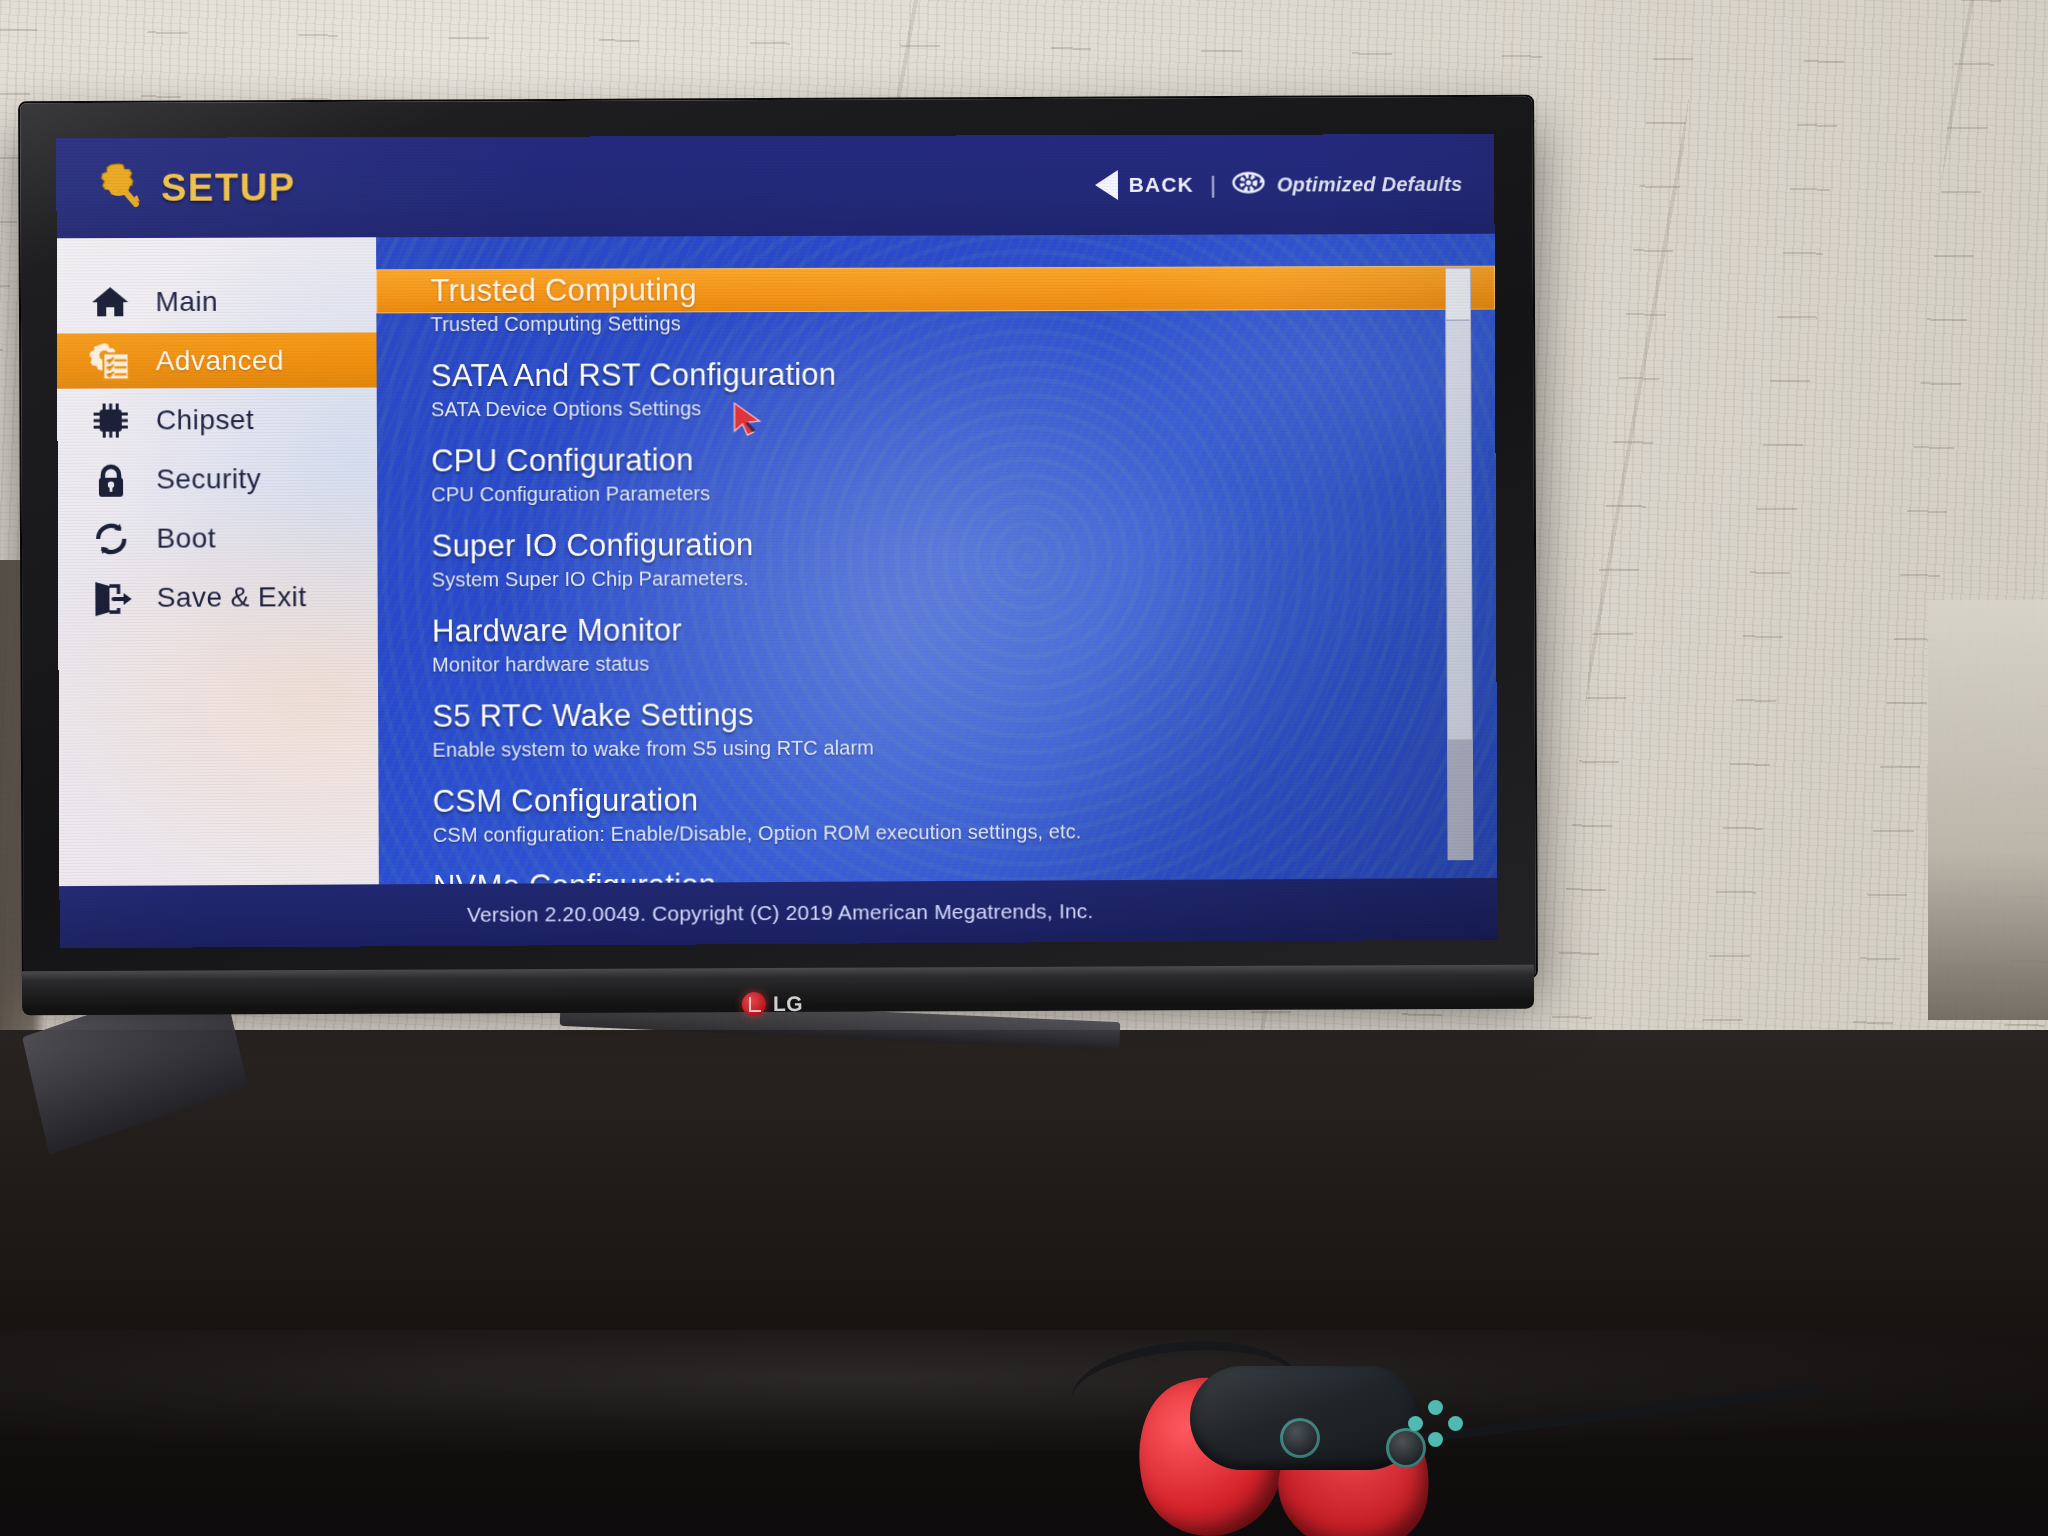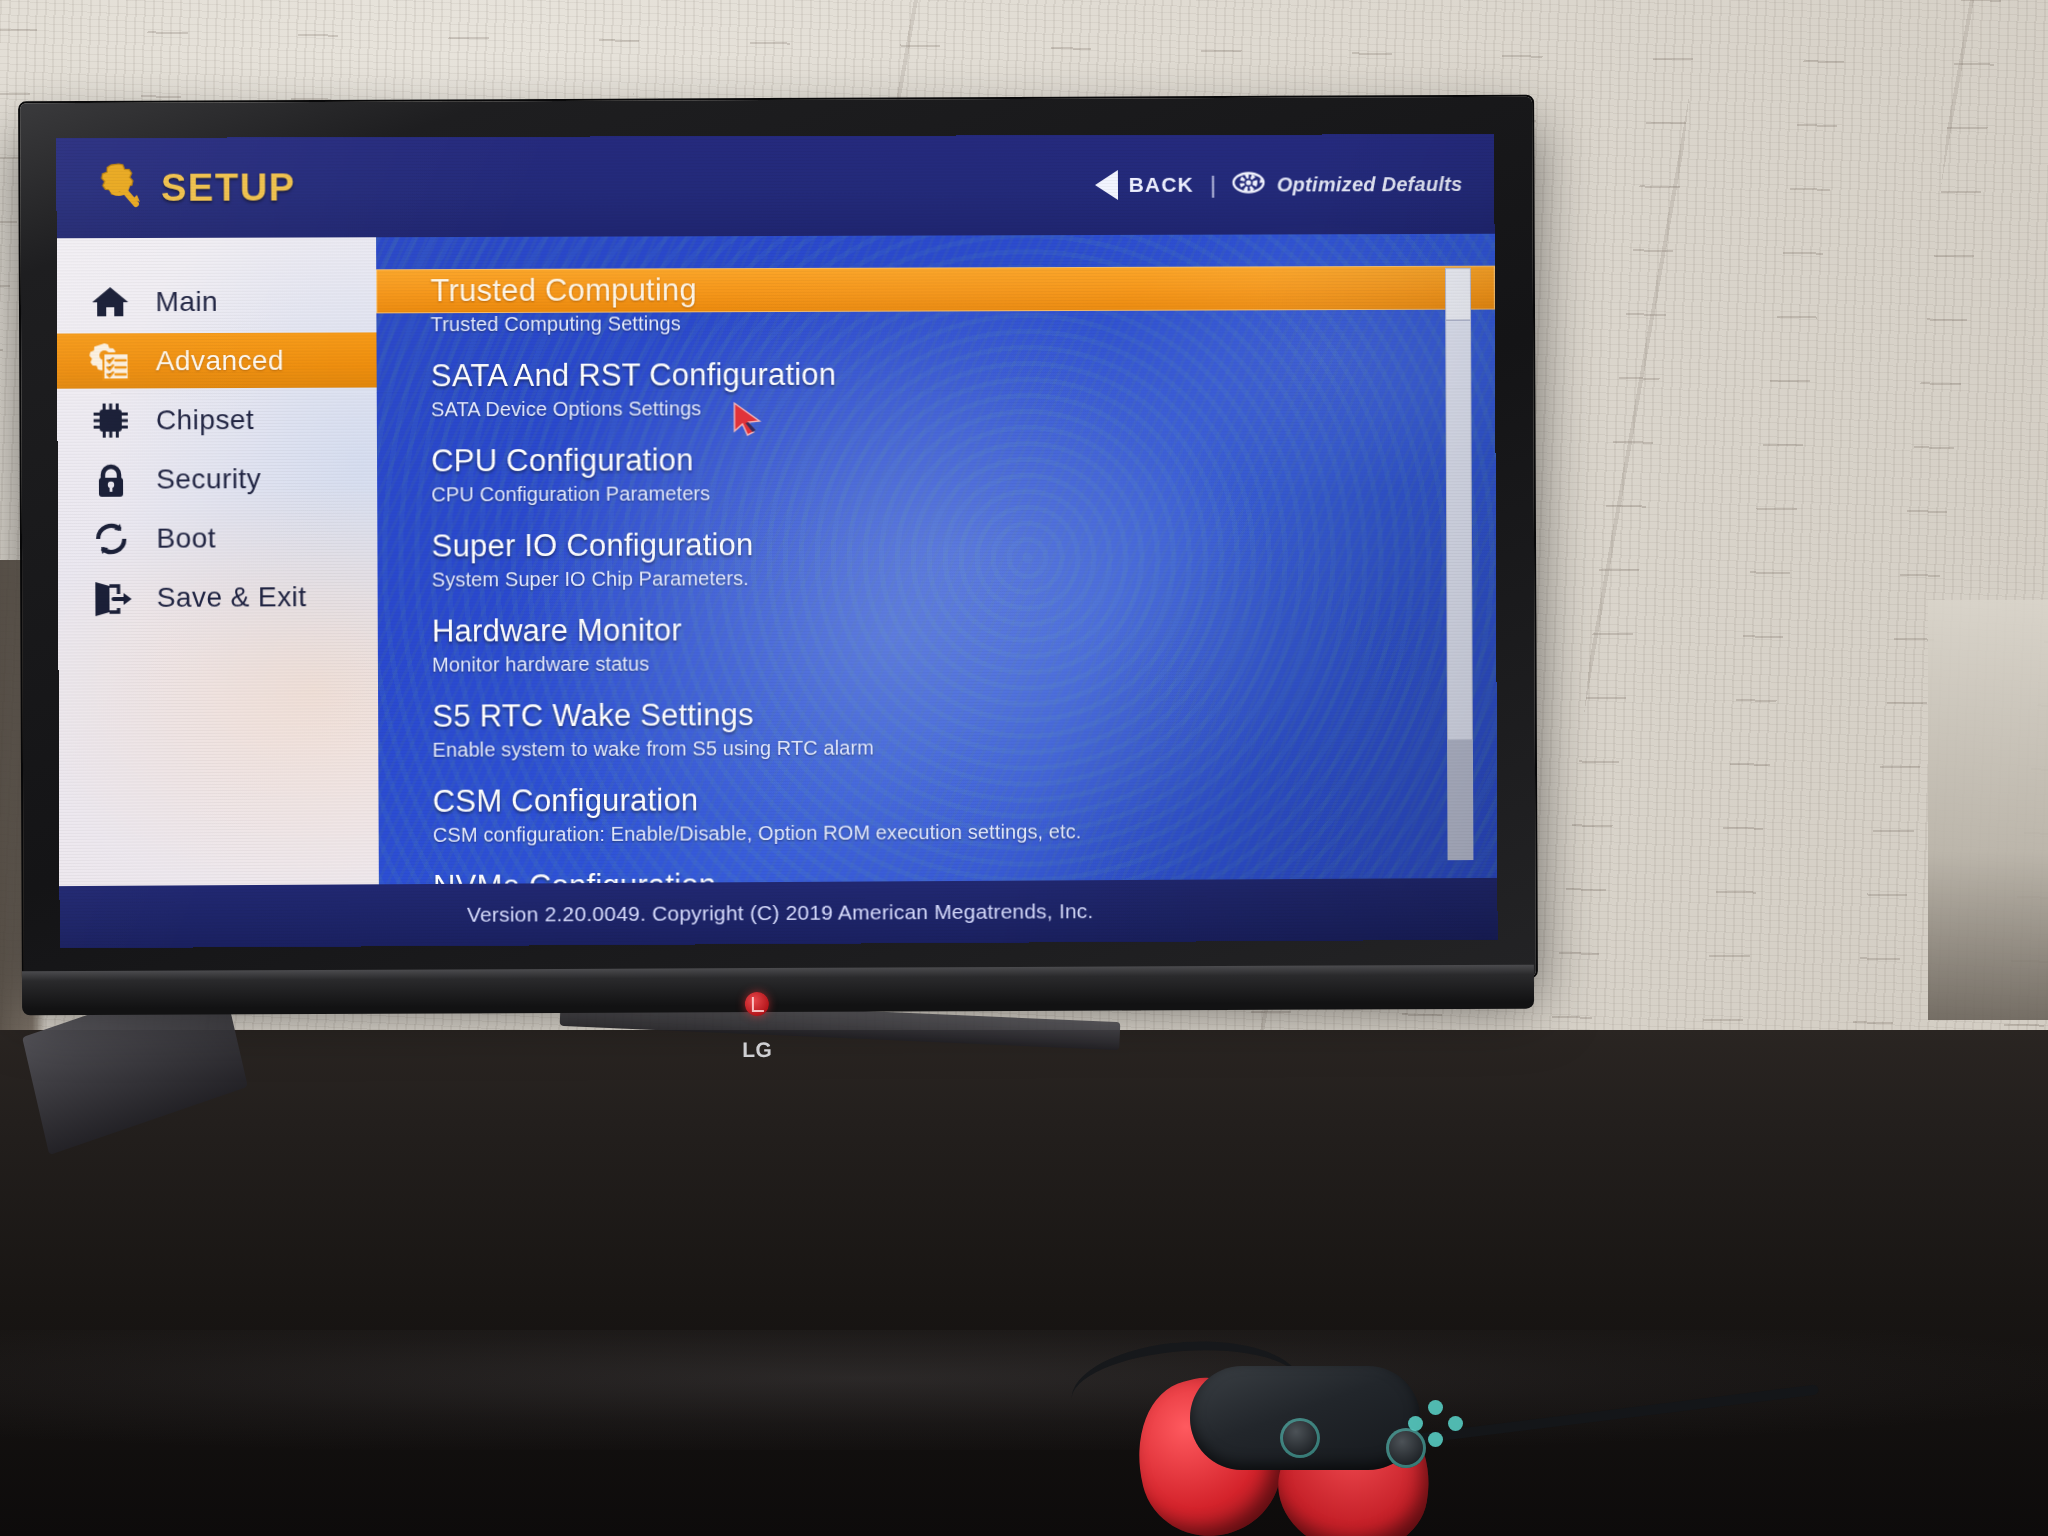--- a/index.html
+++ b/index.html
@@ -59,23 +59,22 @@
     box-shadow: 0 28px 60px rgba(0,0,0,.55), 0 0 0 2px #0a0a0b;
     transform: rotate(-0.25deg);
   }
   #tv-bottom{
     position:absolute; left:22px; top:968px; width:1512px; height:44px;
     background: linear-gradient(180deg,#4b4b4e 0%, #2a2a2c 22%, #121213 85%);
     border-radius: 0 0 8px 8px;
     transform: rotate(-0.25deg);
   }
   #lg-badge{
-    position:absolute; left:742px; top:992px; display:flex; align-items:center; gap:22px;
+    position:absolute; left:742px; top:992px; display:flex; align-items:center; gap:7px;
     transform: rotate(-0.25deg);
-    flex-direction: column;
   }
   #lg-mark{
     width:24px;height:24px;border-radius:50%;
     background: radial-gradient(circle at 38% 35%, #e8484c, #b4161b 70%, #7c0d12);
     box-shadow: 0 0 8px rgba(215,50,55,.65);
     position:relative;
   }
   #lg-mark::after{
     content:""; position:absolute; left:7px; top:5px; width:10px; height:13px;
     border-left:2px solid rgba(255,220,220,.85); border-bottom:2px solid rgba(255,220,220,.85);

